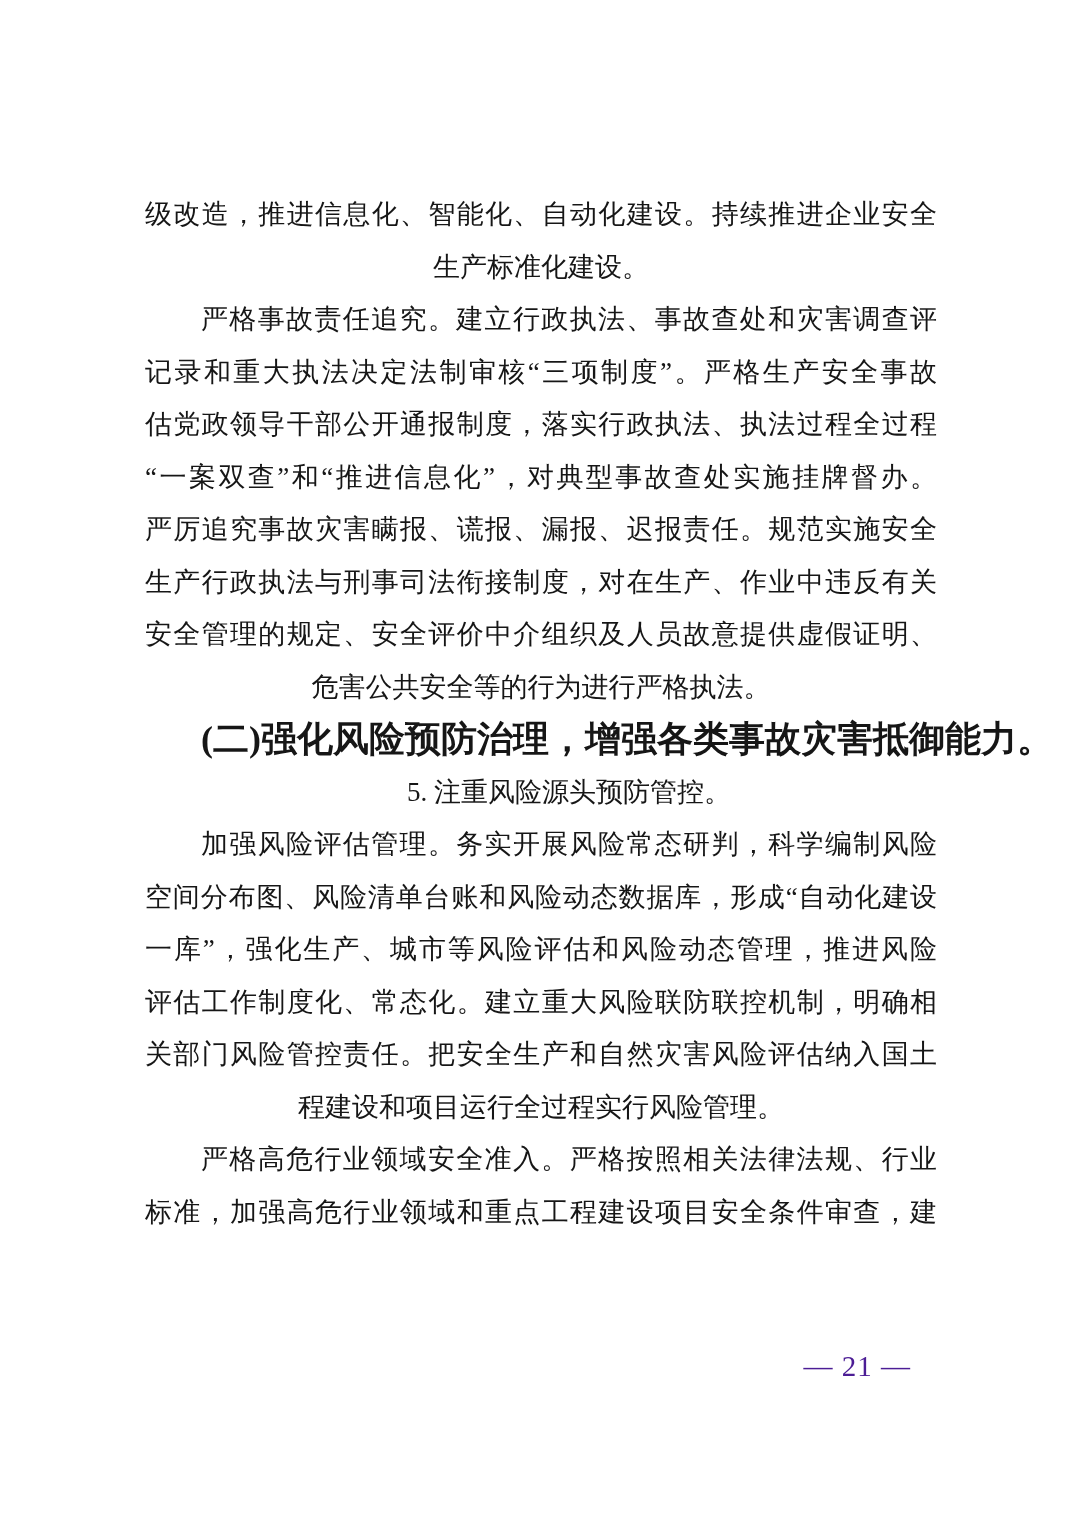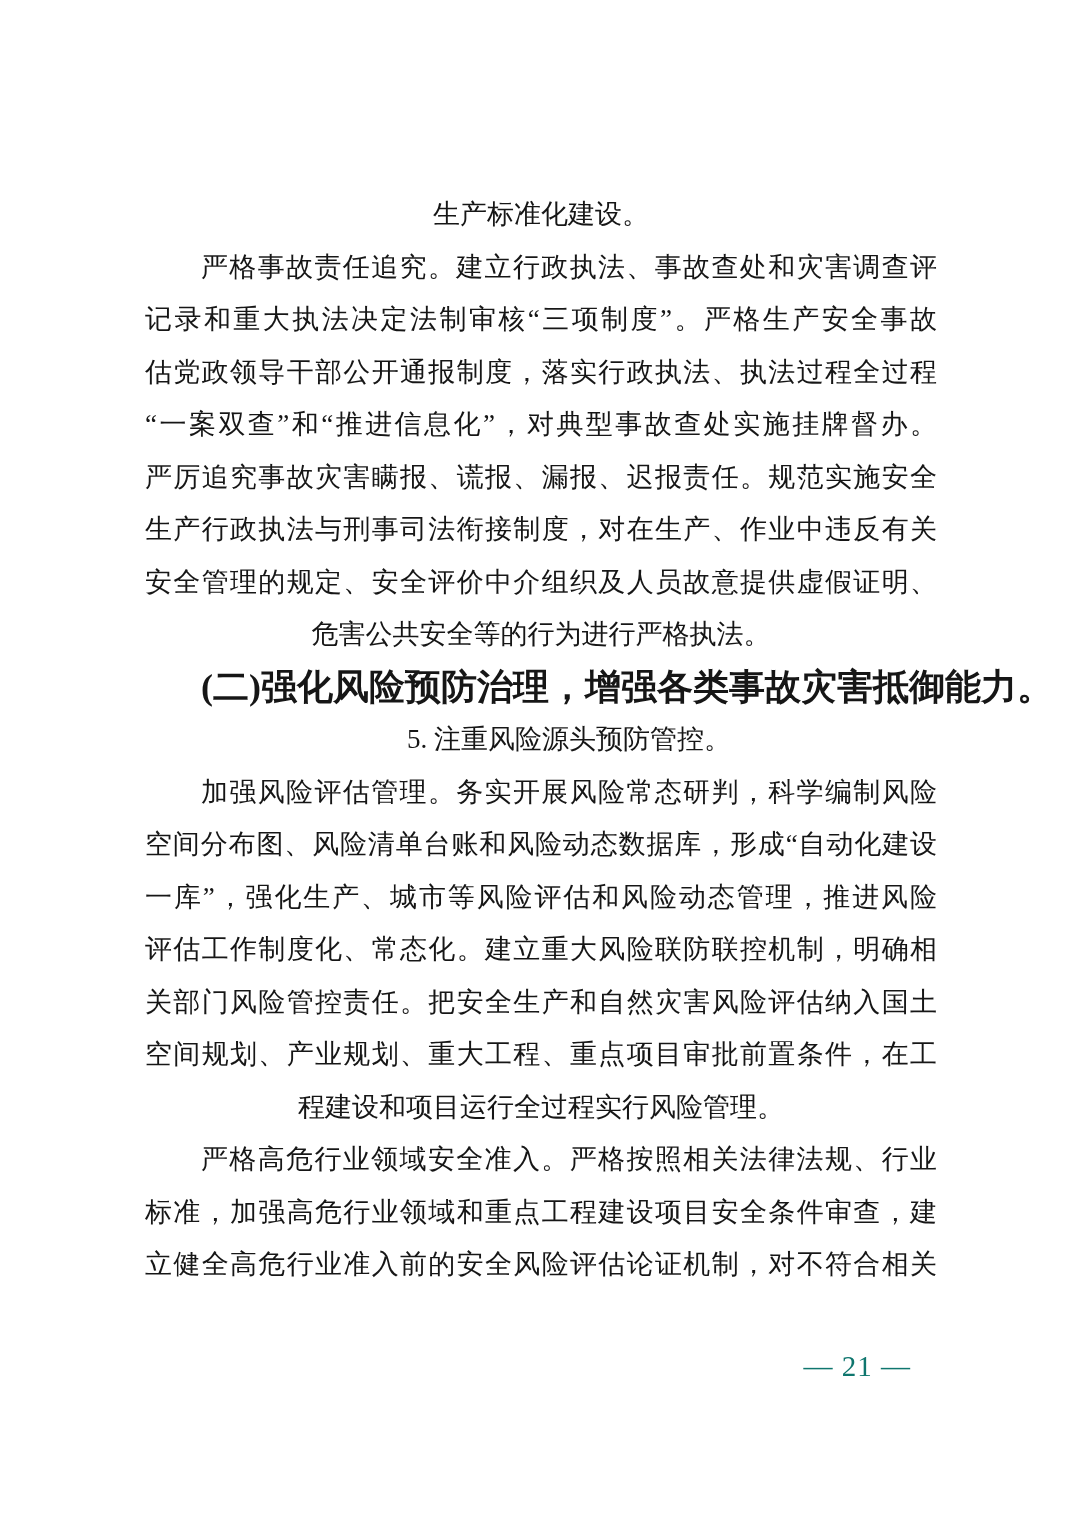--- a/index.html
+++ b/index.html
@@ -44,48 +44,47 @@
   .line.bold {
     font-weight: bold;
     font-size: 36px;
   }
   .footer {
     position: absolute;
     top: 1348px;
     right: 163px;
     font-size: 29px;
     line-height: 36px;
-    color: #0f766e;
+    color: #4c1d95;
     letter-spacing: 1px;
     font-family: "Liberation Serif", "DejaVu Serif", serif;
   }
 </style>
 </head>
 <body>
 
 <div class="page">
   <div class="text-block">
+      <div class="line fill">级改造，推进信息化、智能化、自动化建设。持续推进企业安全</div>
       <div class="line">生产标准化建设。</div>
       <div class="line fill indent">严格事故责任追究。建立行政执法、事故查处和灾害调查评</div>
       <div class="line fill">记录和重大执法决定法制审核“三项制度”。严格生产安全事故</div>
       <div class="line fill">估党政领导干部公开通报制度，落实行政执法、执法过程全过程</div>
       <div class="line fill">“一案双查”和“推进信息化”，对典型事故查处实施挂牌督办。</div>
       <div class="line fill">严厉追究事故灾害瞒报、谎报、漏报、迟报责任。规范实施安全</div>
       <div class="line fill">生产行政执法与刑事司法衔接制度，对在生产、作业中违反有关</div>
       <div class="line fill">安全管理的规定、安全评价中介组织及人员故意提供虚假证明、</div>
       <div class="line">危害公共安全等的行为进行严格执法。</div>
       <div class="line indent bold">(二)强化风险预防治理，增强各类事故灾害抵御能力。</div>
       <div class="line indent">5. 注重风险源头预防管控。</div>
       <div class="line fill indent">加强风险评估管理。务实开展风险常态研判，科学编制风险</div>
       <div class="line fill">空间分布图、风险清单台账和风险动态数据库，形成“自动化建设</div>
       <div class="line fill">一库”，强化生产、城市等风险评估和风险动态管理，推进风险</div>
       <div class="line fill">评估工作制度化、常态化。建立重大风险联防联控机制，明确相</div>
       <div class="line fill">关部门风险管控责任。把安全生产和自然灾害风险评估纳入国土</div>
-      <div class="line fill">空间规划、产业规划、重大工程、重点项目审批前置条件，在工</div>
       <div class="line">程建设和项目运行全过程实行风险管理。</div>
       <div class="line fill indent">严格高危行业领域安全准入。严格按照相关法律法规、行业</div>
       <div class="line fill">标准，加强高危行业领域和重点工程建设项目安全条件审查，建</div>
-      <div class="line fill">立健全高危行业准入前的安全风险评估论证机制，对不符合相关</div>
     </div>
   <div class="footer">
     <span>— 21 —</span>
   </div>
 </div>
 
 </body></html>

